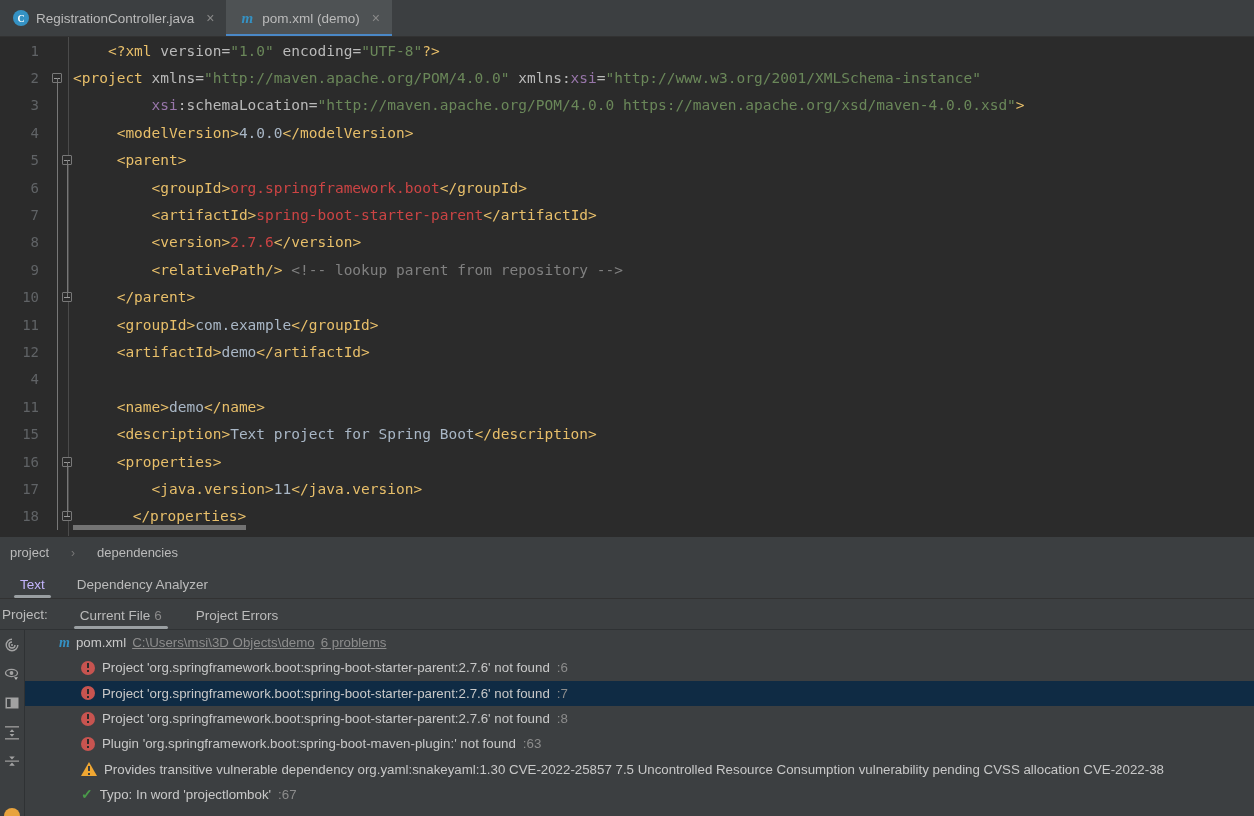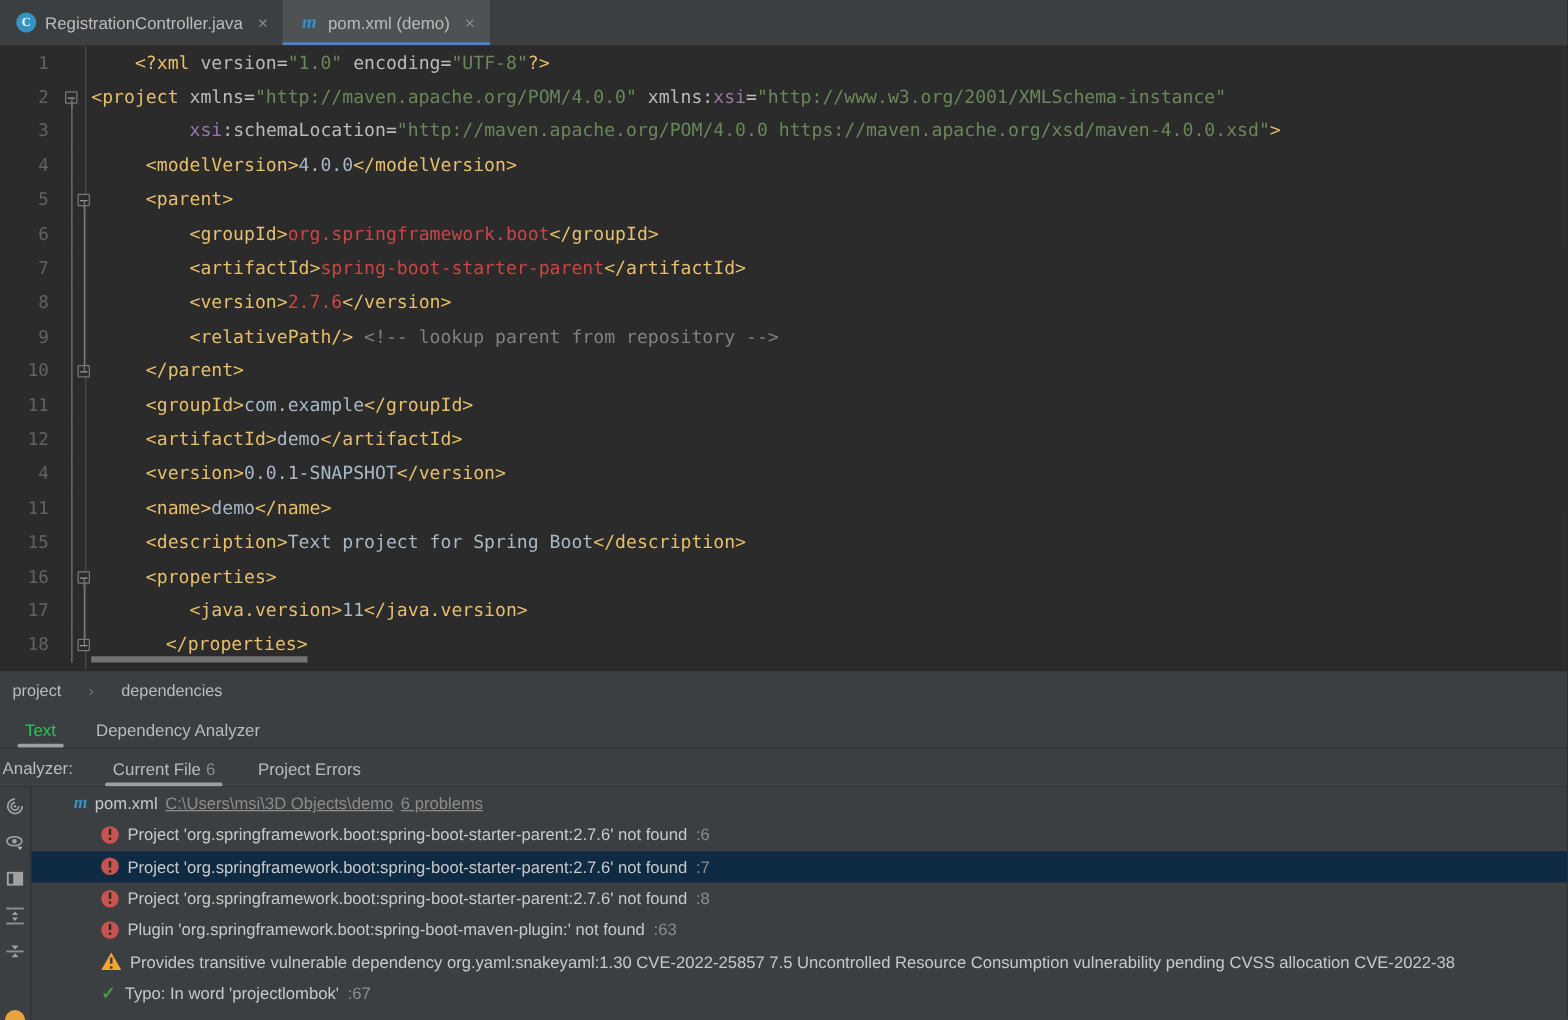--- a/index.html
+++ b/index.html
@@ -55,21 +55,21 @@
   
   .breadcrumb{height:31px;flex:0 0 auto;background:#3c3f41;display:flex;align-items:center;
               padding-left:4px;font-size:13px;color:#bbbbbb;gap:16px;border-top:1px solid #2b2b2b;}
   .crumb{padding:0 6px;}
   .crumb-sep{color:#777;font-size:12px;}
 
   
   .subtabs{height:30px;flex:0 0 auto;background:#3c3f41;display:flex;align-items:flex-end;
            padding-left:14px;gap:20px;border-bottom:1px solid #323232;}
   .subtab{font-size:13.5px;color:#bbbbbb;padding:0 6px 6px 6px;position:relative;}
-  .subtab.active{color:#22c55e;}
+  .subtab.active{color:#c4b5fd;}
   .subtab.active:after{content:"";position:absolute;left:0;right:0;bottom:0;height:3px;
                        background:#9a9fa2;border-radius:2px;}
 
   
   .prob-header{height:30px;flex:0 0 auto;background:#3c3f41;display:flex;align-items:flex-end;
                gap:18px;padding-left:0;border-bottom:1px solid #2f3234;}
   .prob-title{font-size:13.5px;color:#bbbbbb;padding:0 6px 7px 2px;}
   .prob-tab{font-size:13.5px;color:#bbbbbb;padding:0 8px 6px 8px;position:relative;white-space:nowrap;}
   .prob-tab.active:after{content:"";position:absolute;left:2px;right:2px;bottom:0;height:3px;
                          background:#9a9fa2;border-radius:2px;}
@@ -127,42 +127,42 @@
         <div class="code-row"><div class="gutter">3</div><div class="foldcol"><span class="foldline" style="left: 10.5px; top: 0px; height: 100%;"></span></div><div class="codetxt"><span><span class="t-txt">         </span><span class="t-ns">xsi</span><span class="t-attr">:schemaLocation=</span><span class="t-val">"http://maven.apache.org/POM/4.0.0 https://maven.apache.org/xsd/maven-4.0.0.xsd"</span><span class="t-tag">&gt;</span></span></div></div>
         <div class="code-row"><div class="gutter">4</div><div class="foldcol"><span class="foldline" style="left: 10.5px; top: 0px; height: 100%;"></span></div><div class="codetxt"><span><span class="t-txt">     </span><span class="t-tag">&lt;modelVersion&gt;</span><span class="t-txt">4.0.0</span><span class="t-tag">&lt;/modelVersion&gt;</span></span></div></div>
         <div class="code-row"><div class="gutter">5</div><div class="foldcol"><span class="foldmark down" style="left: 16px;"></span><span class="foldline" style="left: 21px; top: 50%; height: 50%;"></span><span class="foldline" style="left: 10.5px; top: 0px; height: 100%;"></span></div><div class="codetxt"><span><span class="t-txt">     </span><span class="t-tag">&lt;parent&gt;</span></span></div></div>
         <div class="code-row"><div class="gutter">6</div><div class="foldcol"><span class="foldline" style="left: 21px; top: 0px; height: 100%;"></span><span class="foldline" style="left: 10.5px; top: 0px; height: 100%;"></span></div><div class="codetxt"><span><span class="t-txt">         </span><span class="t-tag">&lt;groupId&gt;</span><span class="t-err">org.springframework.boot</span><span class="t-tag">&lt;/groupId&gt;</span></span></div></div>
         <div class="code-row"><div class="gutter">7</div><div class="foldcol"><span class="foldline" style="left: 21px; top: 0px; height: 100%;"></span><span class="foldline" style="left: 10.5px; top: 0px; height: 100%;"></span></div><div class="codetxt"><span><span class="t-txt">         </span><span class="t-tag">&lt;artifactId&gt;</span><span class="t-err">spring-boot-starter-parent</span><span class="t-tag">&lt;/artifactId&gt;</span></span></div></div>
         <div class="code-row"><div class="gutter">8</div><div class="foldcol"><span class="foldline" style="left: 21px; top: 0px; height: 100%;"></span><span class="foldline" style="left: 10.5px; top: 0px; height: 100%;"></span></div><div class="codetxt"><span><span class="t-txt">         </span><span class="t-tag">&lt;version&gt;</span><span class="t-err">2.7.6</span><span class="t-tag">&lt;/version&gt;</span></span></div></div>
         <div class="code-row"><div class="gutter">9</div><div class="foldcol"><span class="foldline" style="left: 21px; top: 0px; height: 100%;"></span><span class="foldline" style="left: 10.5px; top: 0px; height: 100%;"></span></div><div class="codetxt"><span><span class="t-txt">         </span><span class="t-tag">&lt;relativePath/&gt;</span><span class="t-com"> &lt;!-- lookup parent from repository --&gt;</span></span></div></div>
         <div class="code-row"><div class="gutter">10</div><div class="foldcol"><span class="foldmark" style="left: 16px;"></span><span class="foldline" style="left: 21px; top: 0px; height: 50%;"></span><span class="foldline" style="left: 10.5px; top: 0px; height: 100%;"></span></div><div class="codetxt"><span><span class="t-txt">     </span><span class="t-tag">&lt;/parent&gt;</span></span></div></div>
         <div class="code-row"><div class="gutter">11</div><div class="foldcol"><span class="foldline" style="left: 10.5px; top: 0px; height: 100%;"></span></div><div class="codetxt"><span><span class="t-txt">     </span><span class="t-tag">&lt;groupId&gt;</span><span class="t-txt">com.example</span><span class="t-tag">&lt;/groupId&gt;</span></span></div></div>
         <div class="code-row"><div class="gutter">12</div><div class="foldcol"><span class="foldline" style="left: 10.5px; top: 0px; height: 100%;"></span></div><div class="codetxt"><span><span class="t-txt">     </span><span class="t-tag">&lt;artifactId&gt;</span><span class="t-txt">demo</span><span class="t-tag">&lt;/artifactId&gt;</span></span></div></div>
-        <div class="code-row"><div class="gutter">4</div><div class="foldcol"><span class="foldline" style="left: 10.5px; top: 0px; height: 100%;"></span></div><div class="codetxt"><span><span class="t-txt">     </span><span class="t-tag">&lt;version&gt;</span><span class="t-txt">0.0.1-SNAPSHOT</span><span class="t-tag">&lt;/version&gt;</span></span></div></div>
+        <div class="code-row"><div class="gutter">4</div><div class="foldcol"><span class="foldline" style="left: 10.5px; top: 0px; height: 100%;"></span></div></div>
         <div class="code-row"><div class="gutter">11</div><div class="foldcol"><span class="foldline" style="left: 10.5px; top: 0px; height: 100%;"></span></div><div class="codetxt"><span><span class="t-txt">     </span><span class="t-tag">&lt;name&gt;</span><span class="t-txt">demo</span><span class="t-tag">&lt;/name&gt;</span></span></div></div>
         <div class="code-row"><div class="gutter">15</div><div class="foldcol"><span class="foldline" style="left: 10.5px; top: 0px; height: 100%;"></span></div><div class="codetxt"><span><span class="t-txt">     </span><span class="t-tag">&lt;description&gt;</span><span class="t-txt">Text project for Spring Boot</span><span class="t-tag">&lt;/description&gt;</span></span></div></div>
         <div class="code-row"><div class="gutter">16</div><div class="foldcol"><span class="foldmark down" style="left: 16px;"></span><span class="foldline" style="left: 21px; top: 50%; height: 50%;"></span><span class="foldline" style="left: 10.5px; top: 0px; height: 100%;"></span></div><div class="codetxt"><span><span class="t-txt">     </span><span class="t-tag">&lt;properties&gt;</span></span></div></div>
         <div class="code-row"><div class="gutter">17</div><div class="foldcol"><span class="foldline" style="left: 21px; top: 0px; height: 100%;"></span><span class="foldline" style="left: 10.5px; top: 0px; height: 100%;"></span></div><div class="codetxt"><span><span class="t-txt">         </span><span class="t-tag">&lt;java.version&gt;</span><span class="t-txt">11</span><span class="t-tag">&lt;/java.version&gt;</span></span></div></div>
         <div class="code-row"><div class="gutter">18</div><div class="foldcol"><span class="foldmark" style="left: 16px;"></span><span class="foldline" style="left: 21px; top: 0px; height: 50%;"></span><span class="foldline" style="left: 10.5px; top: 0px; height: 100%;"></span></div><div class="codetxt"><span class="underline-green"><span class="t-txt">     </span><span class="t-tag">&lt;/properties&gt;</span></span></div></div>
       </div>
   </div>
 
   <div class="breadcrumb">
     <span class="crumb">project</span>
     <span class="crumb-sep">›</span>
     <span class="crumb">dependencies</span>
   </div>
 
   <div class="subtabs">
     <div class="subtab active">Text</div>
     <div class="subtab">Dependency Analyzer</div>
   </div>
 
   <div class="prob-header">
-    <div class="prob-title">Analyzer:</div>
+    <div class="prob-title">Project:</div>
     <div class="prob-tab active">
       <span>Current File</span><span class="prob-count">6</span>
     </div>
     <div class="prob-tab">
       <span>Project Errors</span>
     </div>
   </div>
 
   <div class="prob-body">
     <div class="prob-side">

